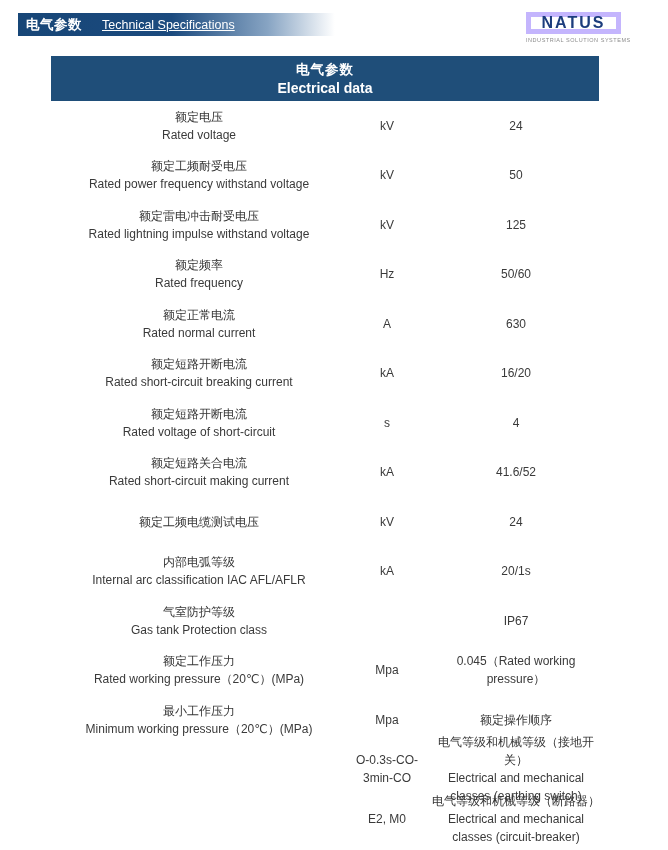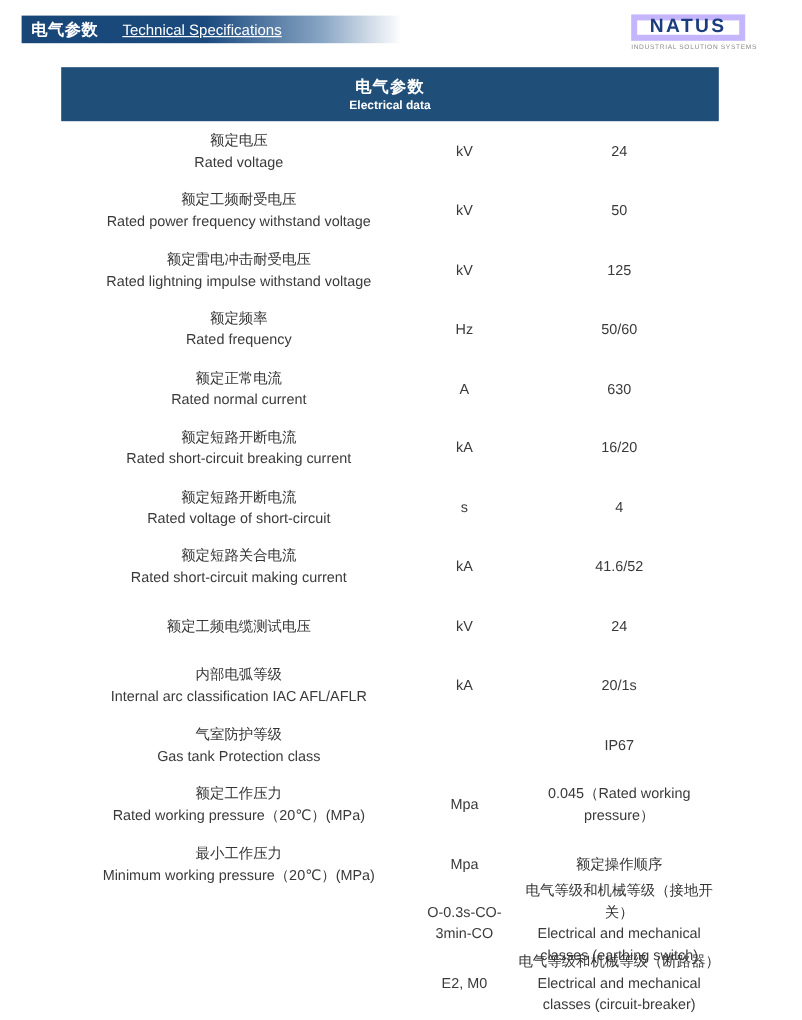--- a/index.html
+++ b/index.html
@@ -46,21 +46,21 @@
 
   
   .spec-table { position: absolute; left: 51px; top: 56px; width: 548px; }
   .table-header {
     background: #1f4e79; color: #ffffff;
     height: 45px;
     display: flex; flex-direction: column; align-items: center; justify-content: center;
     text-align: center;
   }
   .table-header .zh { font-weight: bold; font-size: 13.5px; letter-spacing: 1px; }
-  .table-header .en { font-weight: bold; font-size: 10px; margin-top: 1px; text-align: right; }
+  .table-header .en { font-weight: bold; font-size: 14px; margin-top: 1px; text-align: right; }
 
   .rows {
     margin-top: 3px;
     display: grid;
     grid-template-columns: 296px 68px 178px;
     gap: 6px;
   }
   .cell {
     height: 43.5px;
     display: flex; flex-direction: column; align-items: center; justify-content: center;

